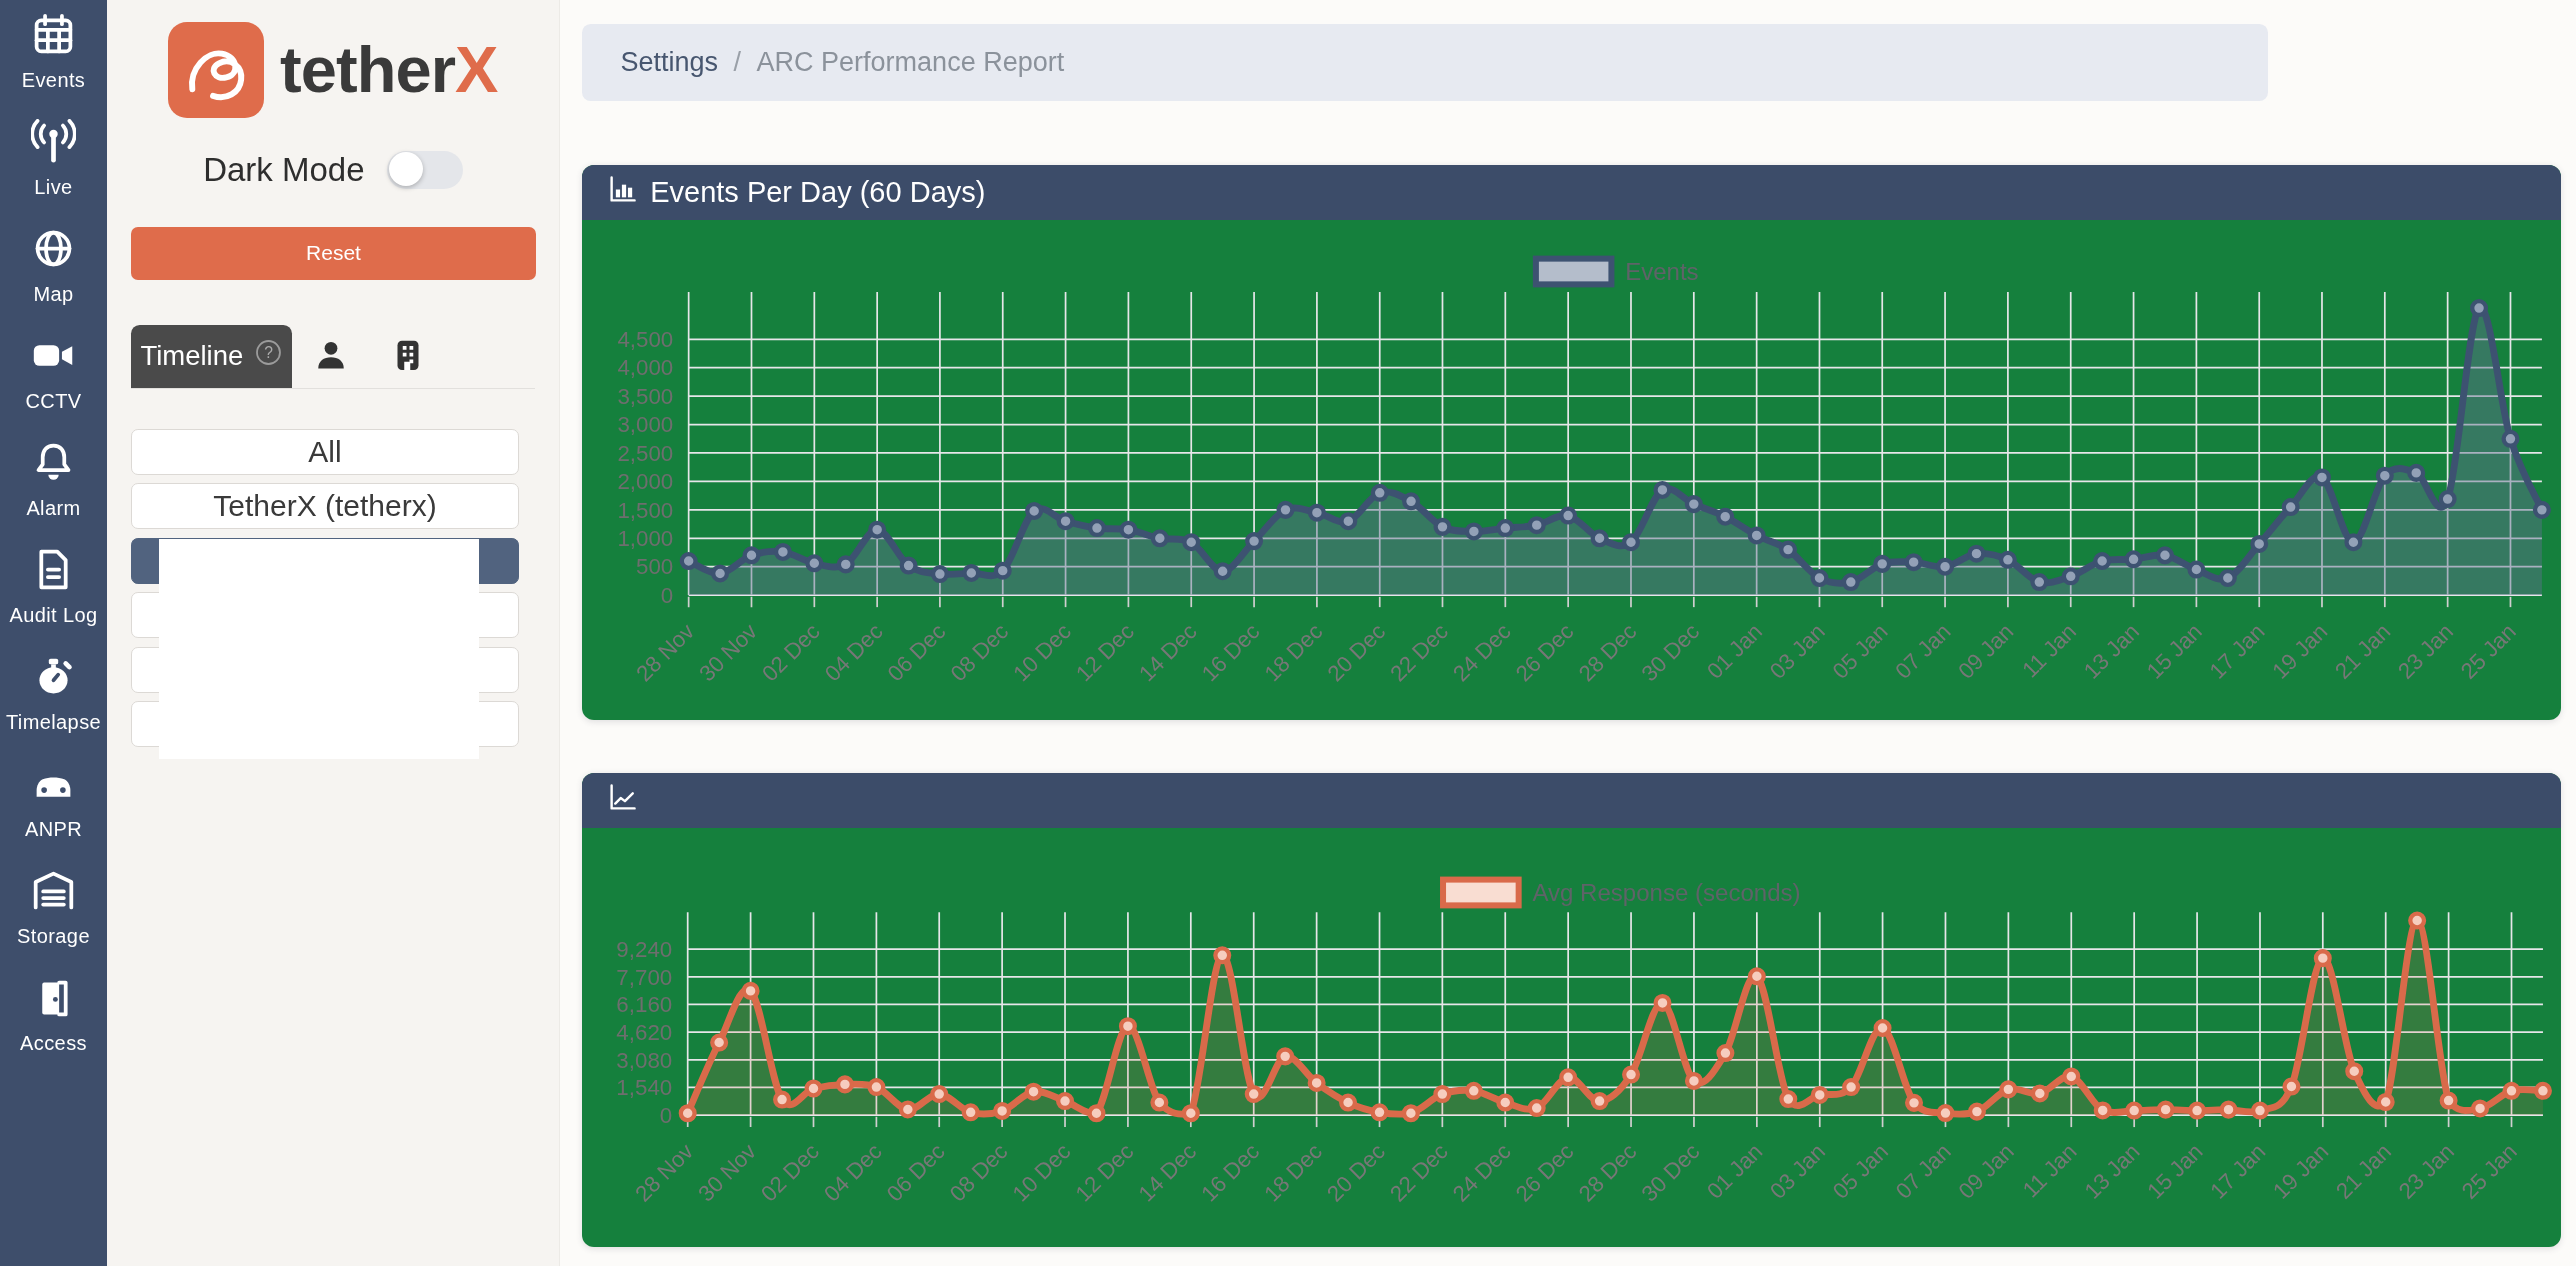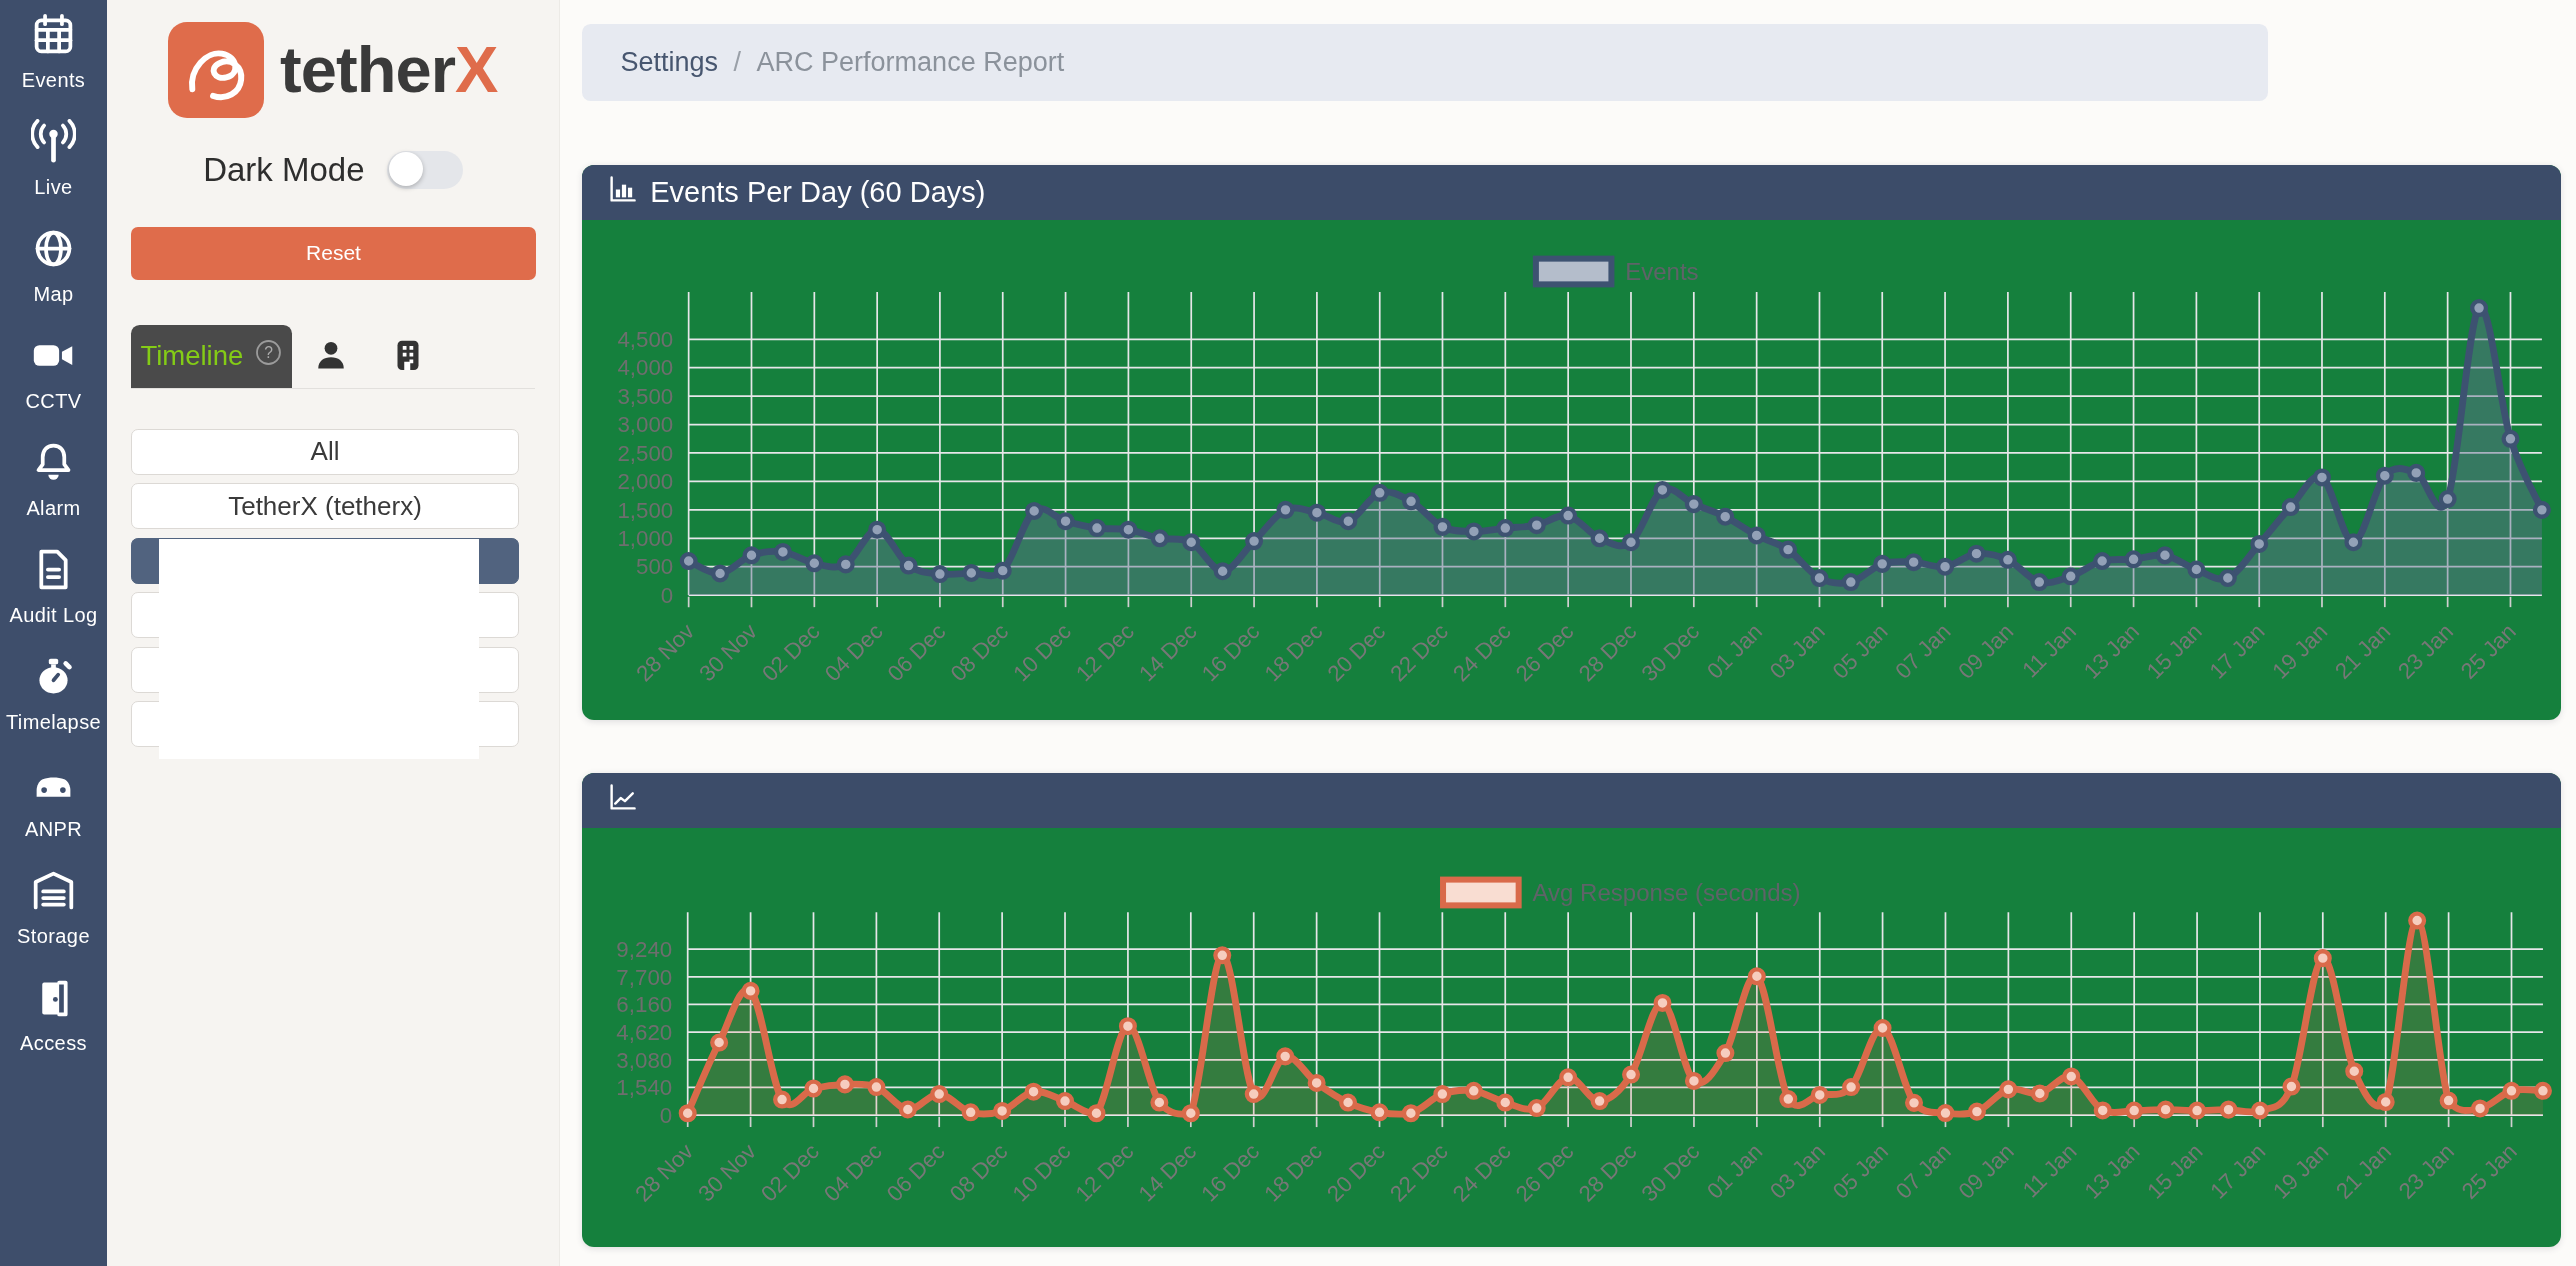--- a/index.html
+++ b/index.html
@@ -26,29 +26,29 @@
   .darkmode-row { margin-top:33px; display:flex; align-items:flex-start; justify-content:center; gap:22.3px; }
   .darkmode-label { font-size:33px; color:#2e2e2e; }
   .toggle { width:76px; height:38px; border-radius:19px; background:#e4e6ea; position:relative; cursor:pointer; }
   .toggle-knob { position:absolute; left:1.7px; top:1.7px; width:34px; height:34px; border-radius:50%;
     background:#fff; box-shadow:0 1.7px 5.2px rgba(0,0,0,.25); }
   .reset-btn { display:block; margin:38px 24px 0 24px; width:405px; height:53px;
     background:var(--c-accent_orange,#df6c4b); color:#fff; font-size:21px; border:none;
     border-radius:6.9px; cursor:pointer; font-family:inherit; }
   .tabs-row { margin:45px 24px 0 24px; height:64px; border-bottom:1.7px solid #e2e0dd;
     display:flex; align-items:stretch; }
-  .tab-active { width:161px; background:#4a4a4a; border-radius:8.6px 8.6px 0 0; color:#84cc16;
+  .tab-active { width:161px; background:#4a4a4a; border-radius:8.6px 8.6px 0 0; color:#ffffff;
     font-size:27.5px; display:flex; align-items:center; justify-content:center; gap:10.3px; cursor:pointer; }
   .tab-active svg { width:29px; height:29px; }
   .tab-icon { width:77px; display:flex; align-items:center; justify-content:center; cursor:pointer; }
   .tab-icon svg { width:36px; height:36px; }
   .filter-list { margin:40px 24px 0 24px; position:relative; width:388px; }
   .filter-row { height:46px; margin-bottom:8.6px; background:#fff; border:1.7px solid #dcd9d5;
     border-radius:6.9px; display:flex; align-items:center; justify-content:center;
-    font-size:26px; color:#3a3a3a; cursor:pointer; }
+    font-size:30px; color:#3a3a3a; cursor:pointer; }
   .filter-row.selected { background:var(--c-selected_blue,#51637f); border-color:var(--c-selected_blue,#51637f); }
   .filter-overlay { position:absolute; left:27.5px; top:110px; width:320px; height:220px;
     background:#fff; z-index:5; }
 
   
   .main { flex:1; padding:24px 15.5px 0 21.5px; }
   .breadcrumb { width:1686px; height:77px; background:var(--c-breadcrumb_bg,#e7eaf1);
     border-radius:8.6px; display:flex; align-items:center; padding-left:39px; font-size:27px; }
   .breadcrumb .crumb-link { color:#47566f; cursor:pointer; }
   .breadcrumb .crumb-sep { color:#9aa0a8; margin:0 15.5px; }

